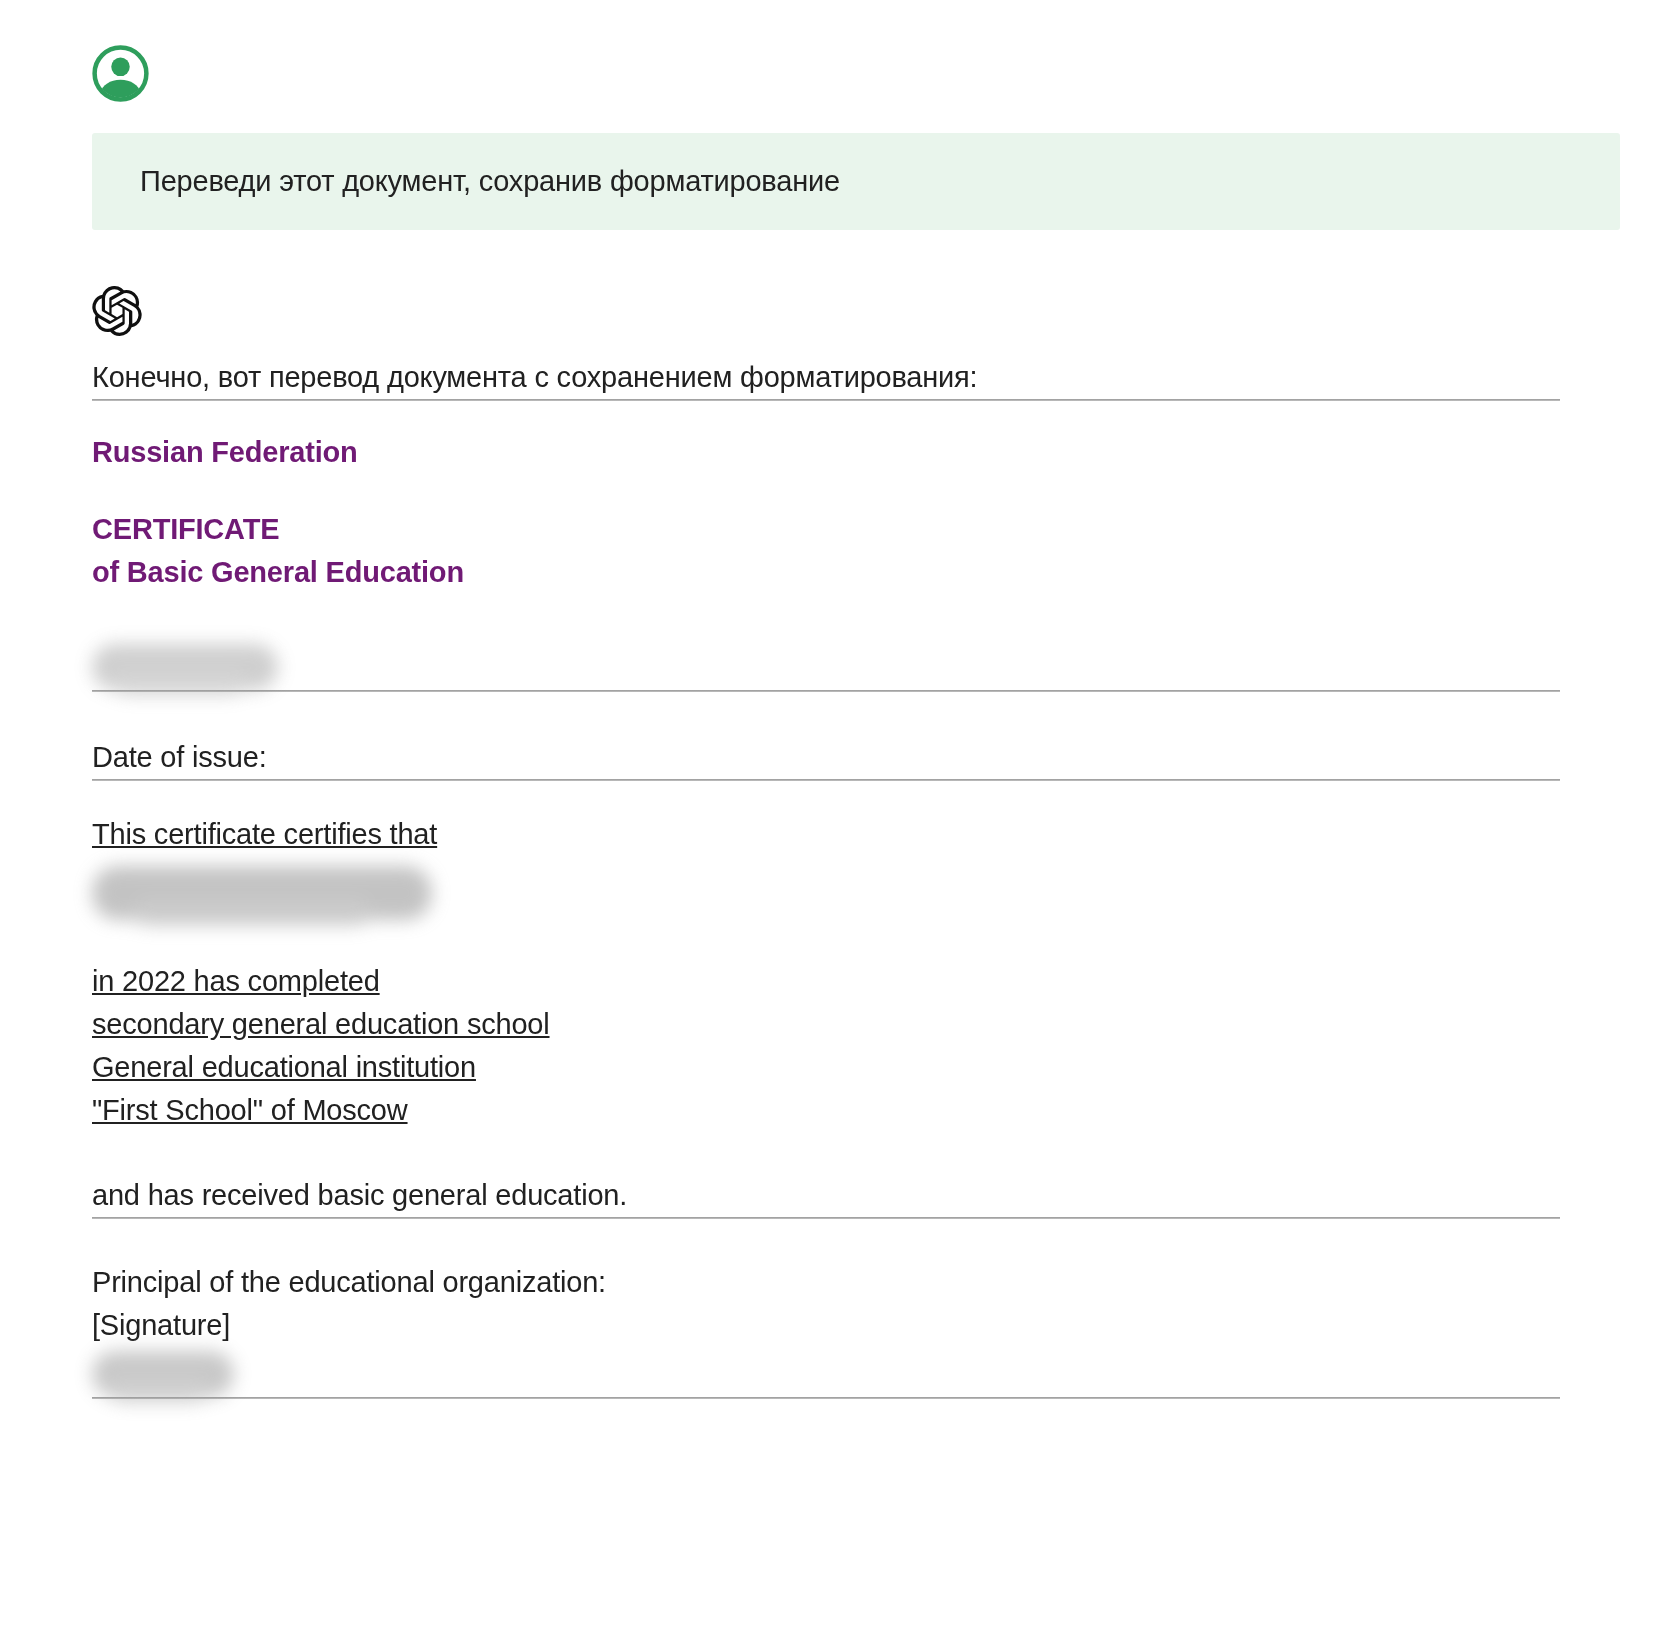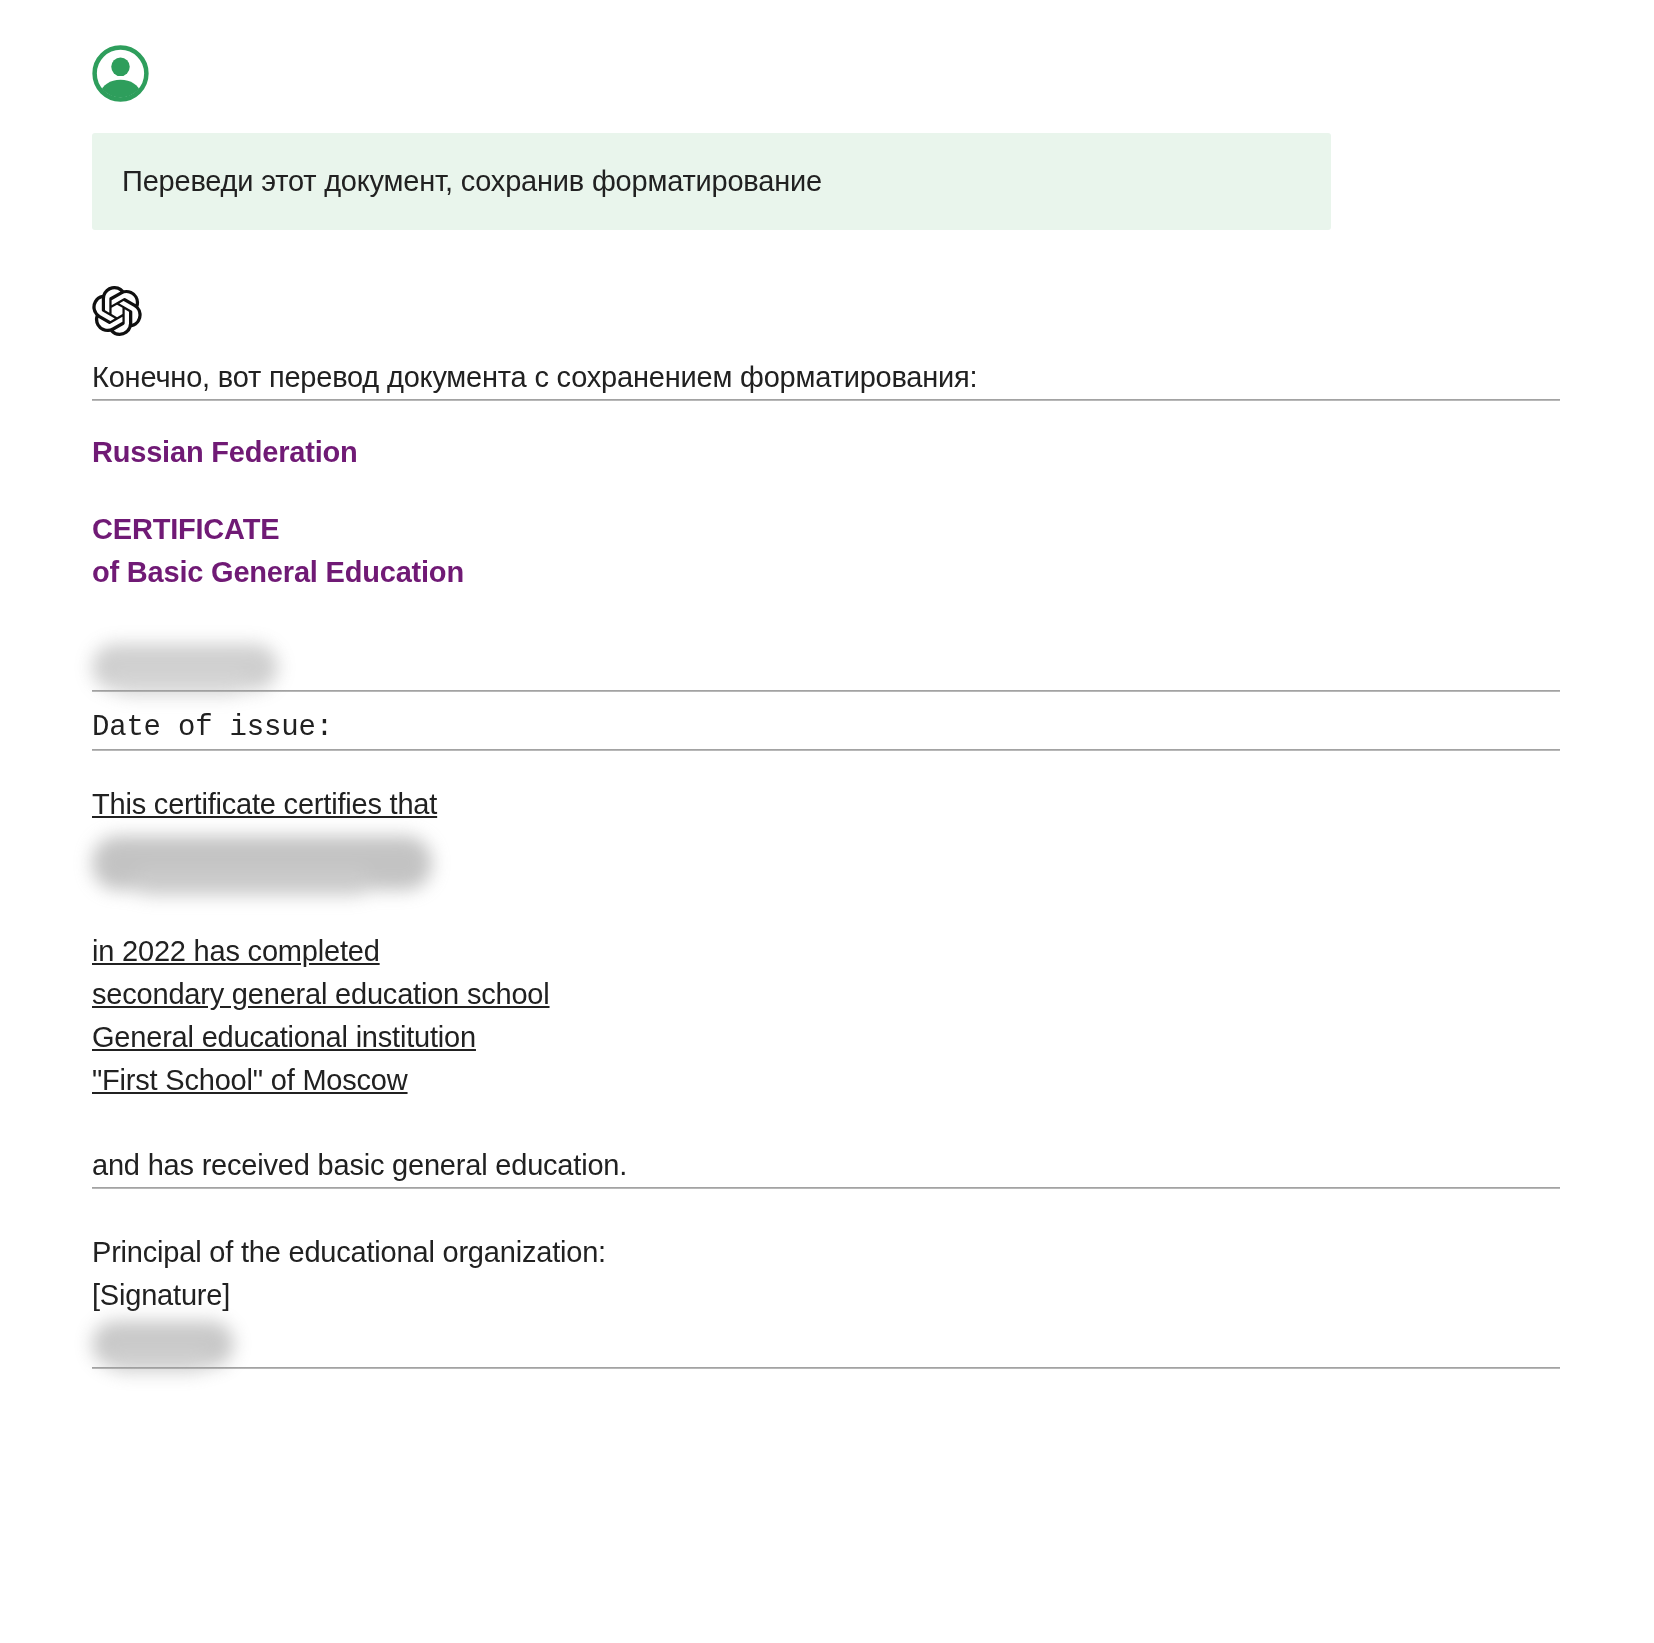--- a/index.html
+++ b/index.html
@@ -18,27 +18,27 @@
   }
   .line { font-size: 29px; line-height: 43px; letter-spacing: -0.2px; }
   .bold { font-weight: bold; color: #701a75; }
 
   
   .avatar { width: 57px; height: 57px; display: block; }
 
   
   .user-bubble {
     margin-top: 31px;
-    width: 1239px;
+    width: 1528px;
     height: 97px;
     background: #e9f5ec;
     border-radius: 3px;
     display: flex;
     align-items: center;
-    padding: 0 30px;
+    padding: 0 48px;
   }
 
   
   .gpt-logo { margin-top: 56px; width: 50px; height: 50px; display: block; }
   .intro { margin-top: 20px; }
 
   hr.divider {
     border: none;
     height: 2px;
     background: linear-gradient(#989898, #c2c2c2);
@@ -46,21 +46,21 @@
     width: 1468px;
   }
   .hr1 { margin-top: 50px; }
   .hr2 { margin-top: 44px; }
   .hr3 { margin-top: 48px; }
   .hr4 { margin-top: 34px; }
   .hr5 { margin-top: 33px; }
 
   .doc-country { margin-top: 30px; }
   .cert-title { margin-top: 34px; }
-  .date-block { margin-top: 14px; font-family: Liberation Mono, monospace; }
+  .date-block { margin-top: 44px; }
   .certifies { margin-top: 32px; text-decoration: underline; }
   .completed-block { margin-top: 40px; text-decoration: underline; }
   .received { margin-top: 42px; }
   .principal-block { margin-top: 42px; }
 
   
   .blob {
     background: #8d8d8d;
     border-radius: 26px;
     filter: blur(9px);

